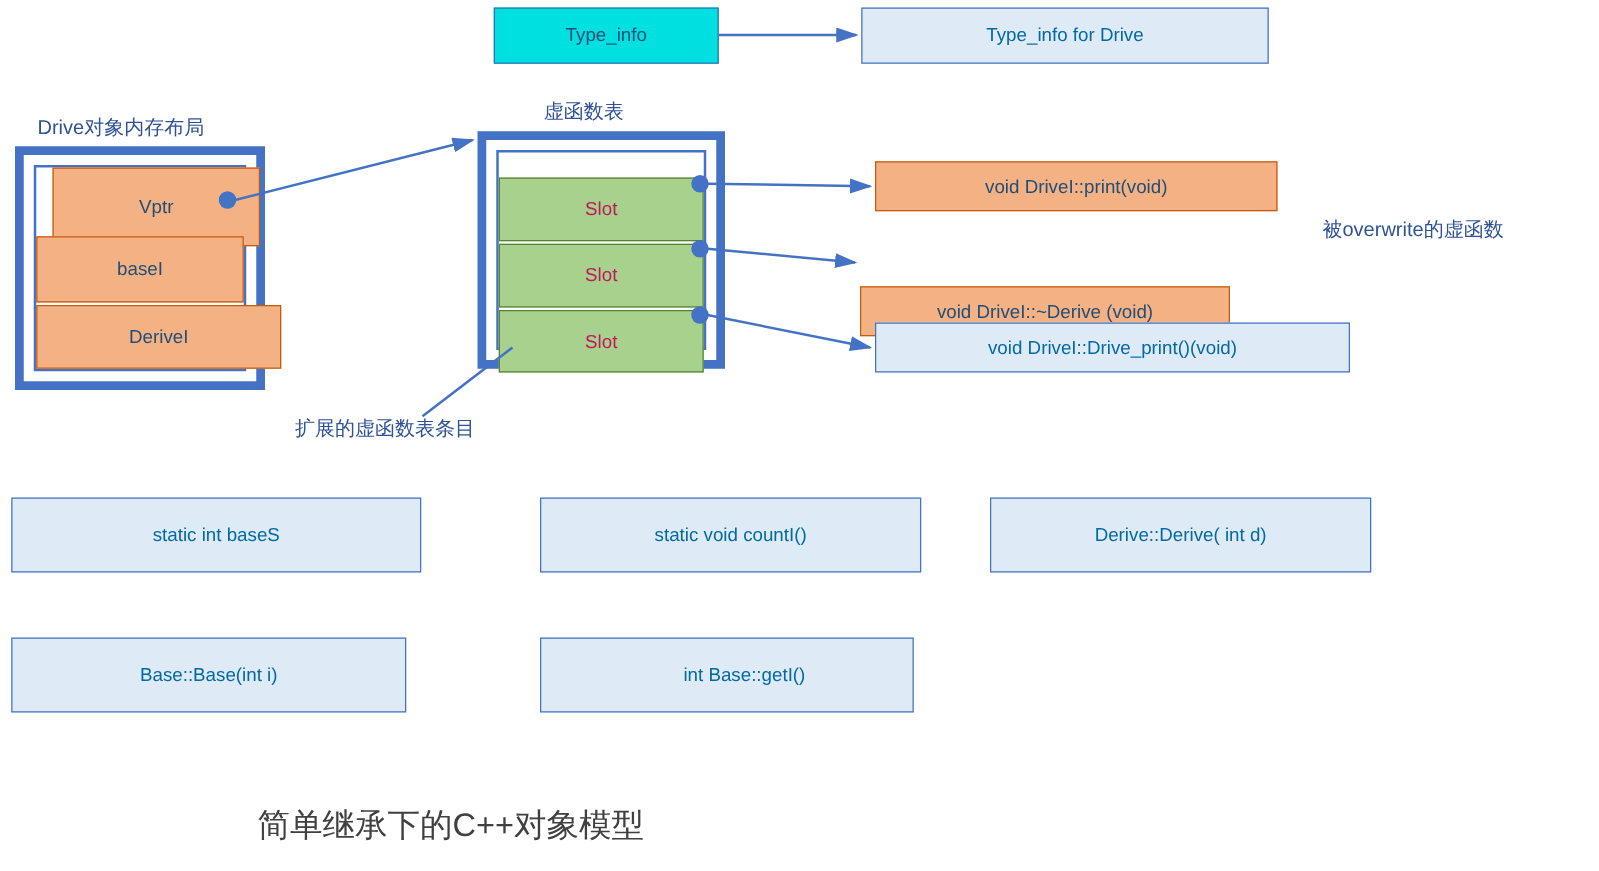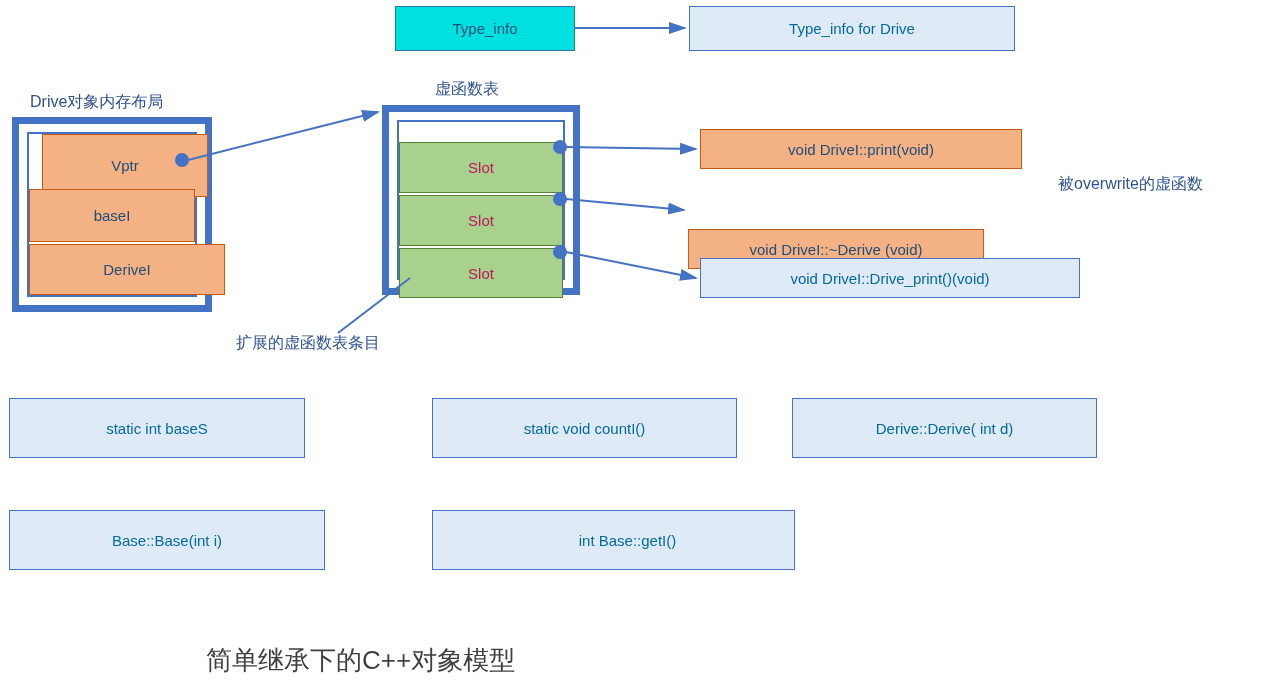--- a/index.html
+++ b/index.html
@@ -125,34 +125,34 @@
 </div>
 <div class="box orange-box dark-text" style="left:688px;top:190px;width:296px;height:40px;margin-top:39px;">
   <span>void DriveI::~Derive (void)</span>
 </div>
 <div class="box blue-box" style="left:700px;top:258px;width:380px;height:40px;">
   <span>void DriveI::Drive_print()(void)</span>
 </div>
 
 <div class="label" style="left:1058px;top:174px;">被overwrite的虚函数</div>
 
-<div class="box blue-box" style="left:9px;top:398px;width:296px;height:60px;">
+<div class="box blue-box" style="left:9px;top:398px;width:328px;height:60px;">
   <span>static int baseS</span>
 </div>
 <div class="box blue-box" style="left:432px;top:398px;width:305px;height:60px;">
   <span>static void countI()</span>
 </div>
 <div class="box blue-box" style="left:792px;top:398px;width:305px;height:60px;">
   <span>Derive::Derive( int d)</span>
 </div>
 
 <div class="box blue-box" style="left:9px;top:510px;width:316px;height:60px;">
   <span>Base::Base(int i)</span>
 </div>
-<div class="box blue-box" style="left:432px;top:510px;width:363px;height:60px;padding-left:28px;">
+<div class="box blue-box" style="left:432px;top:510px;width:299px;height:60px;padding-left:28px;">
   <span>int Base::getI()</span>
 </div>
 
 <div class="title-red" style="left:206px;top:643px;">简单继承下的C++对象模型</div>
 
 <svg class="arrows">
   <defs>
     <marker id="ah" markerWidth="10" markerHeight="10" refX="8" refY="3" orient="auto">
       <path d="M0,0 L9,3 L0,6 Z" class="arrow-head"></path>
     </marker>

